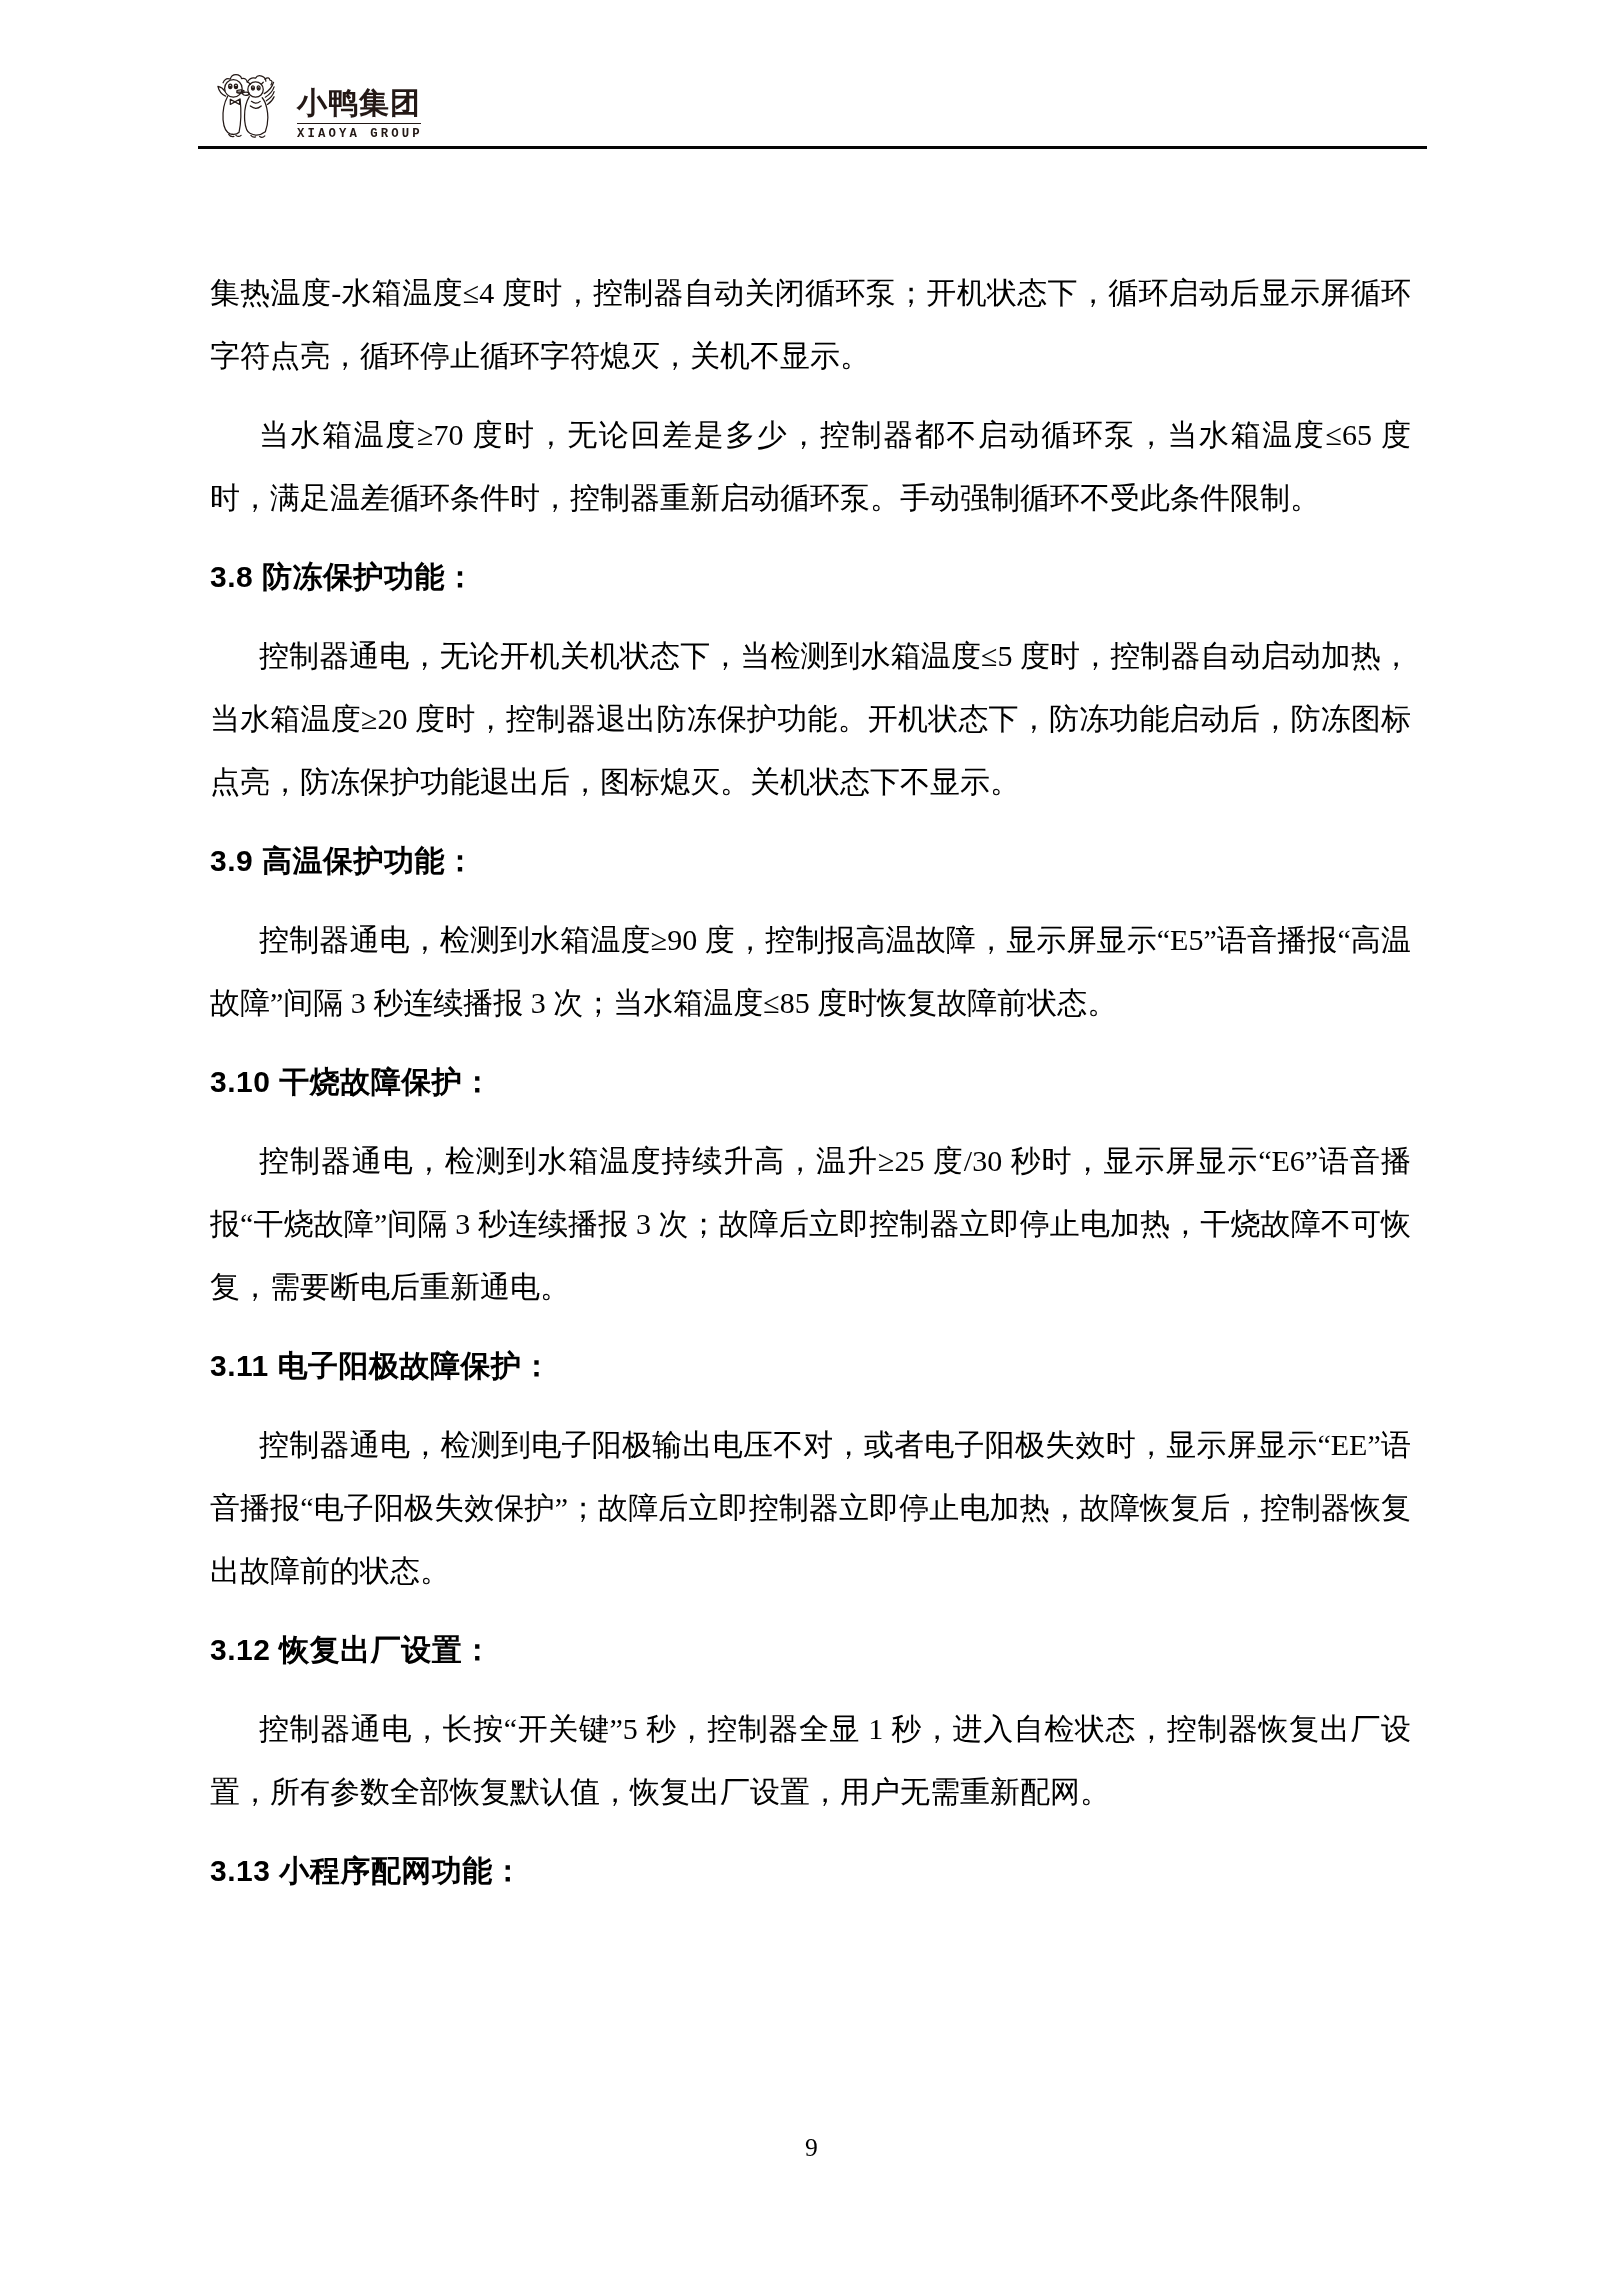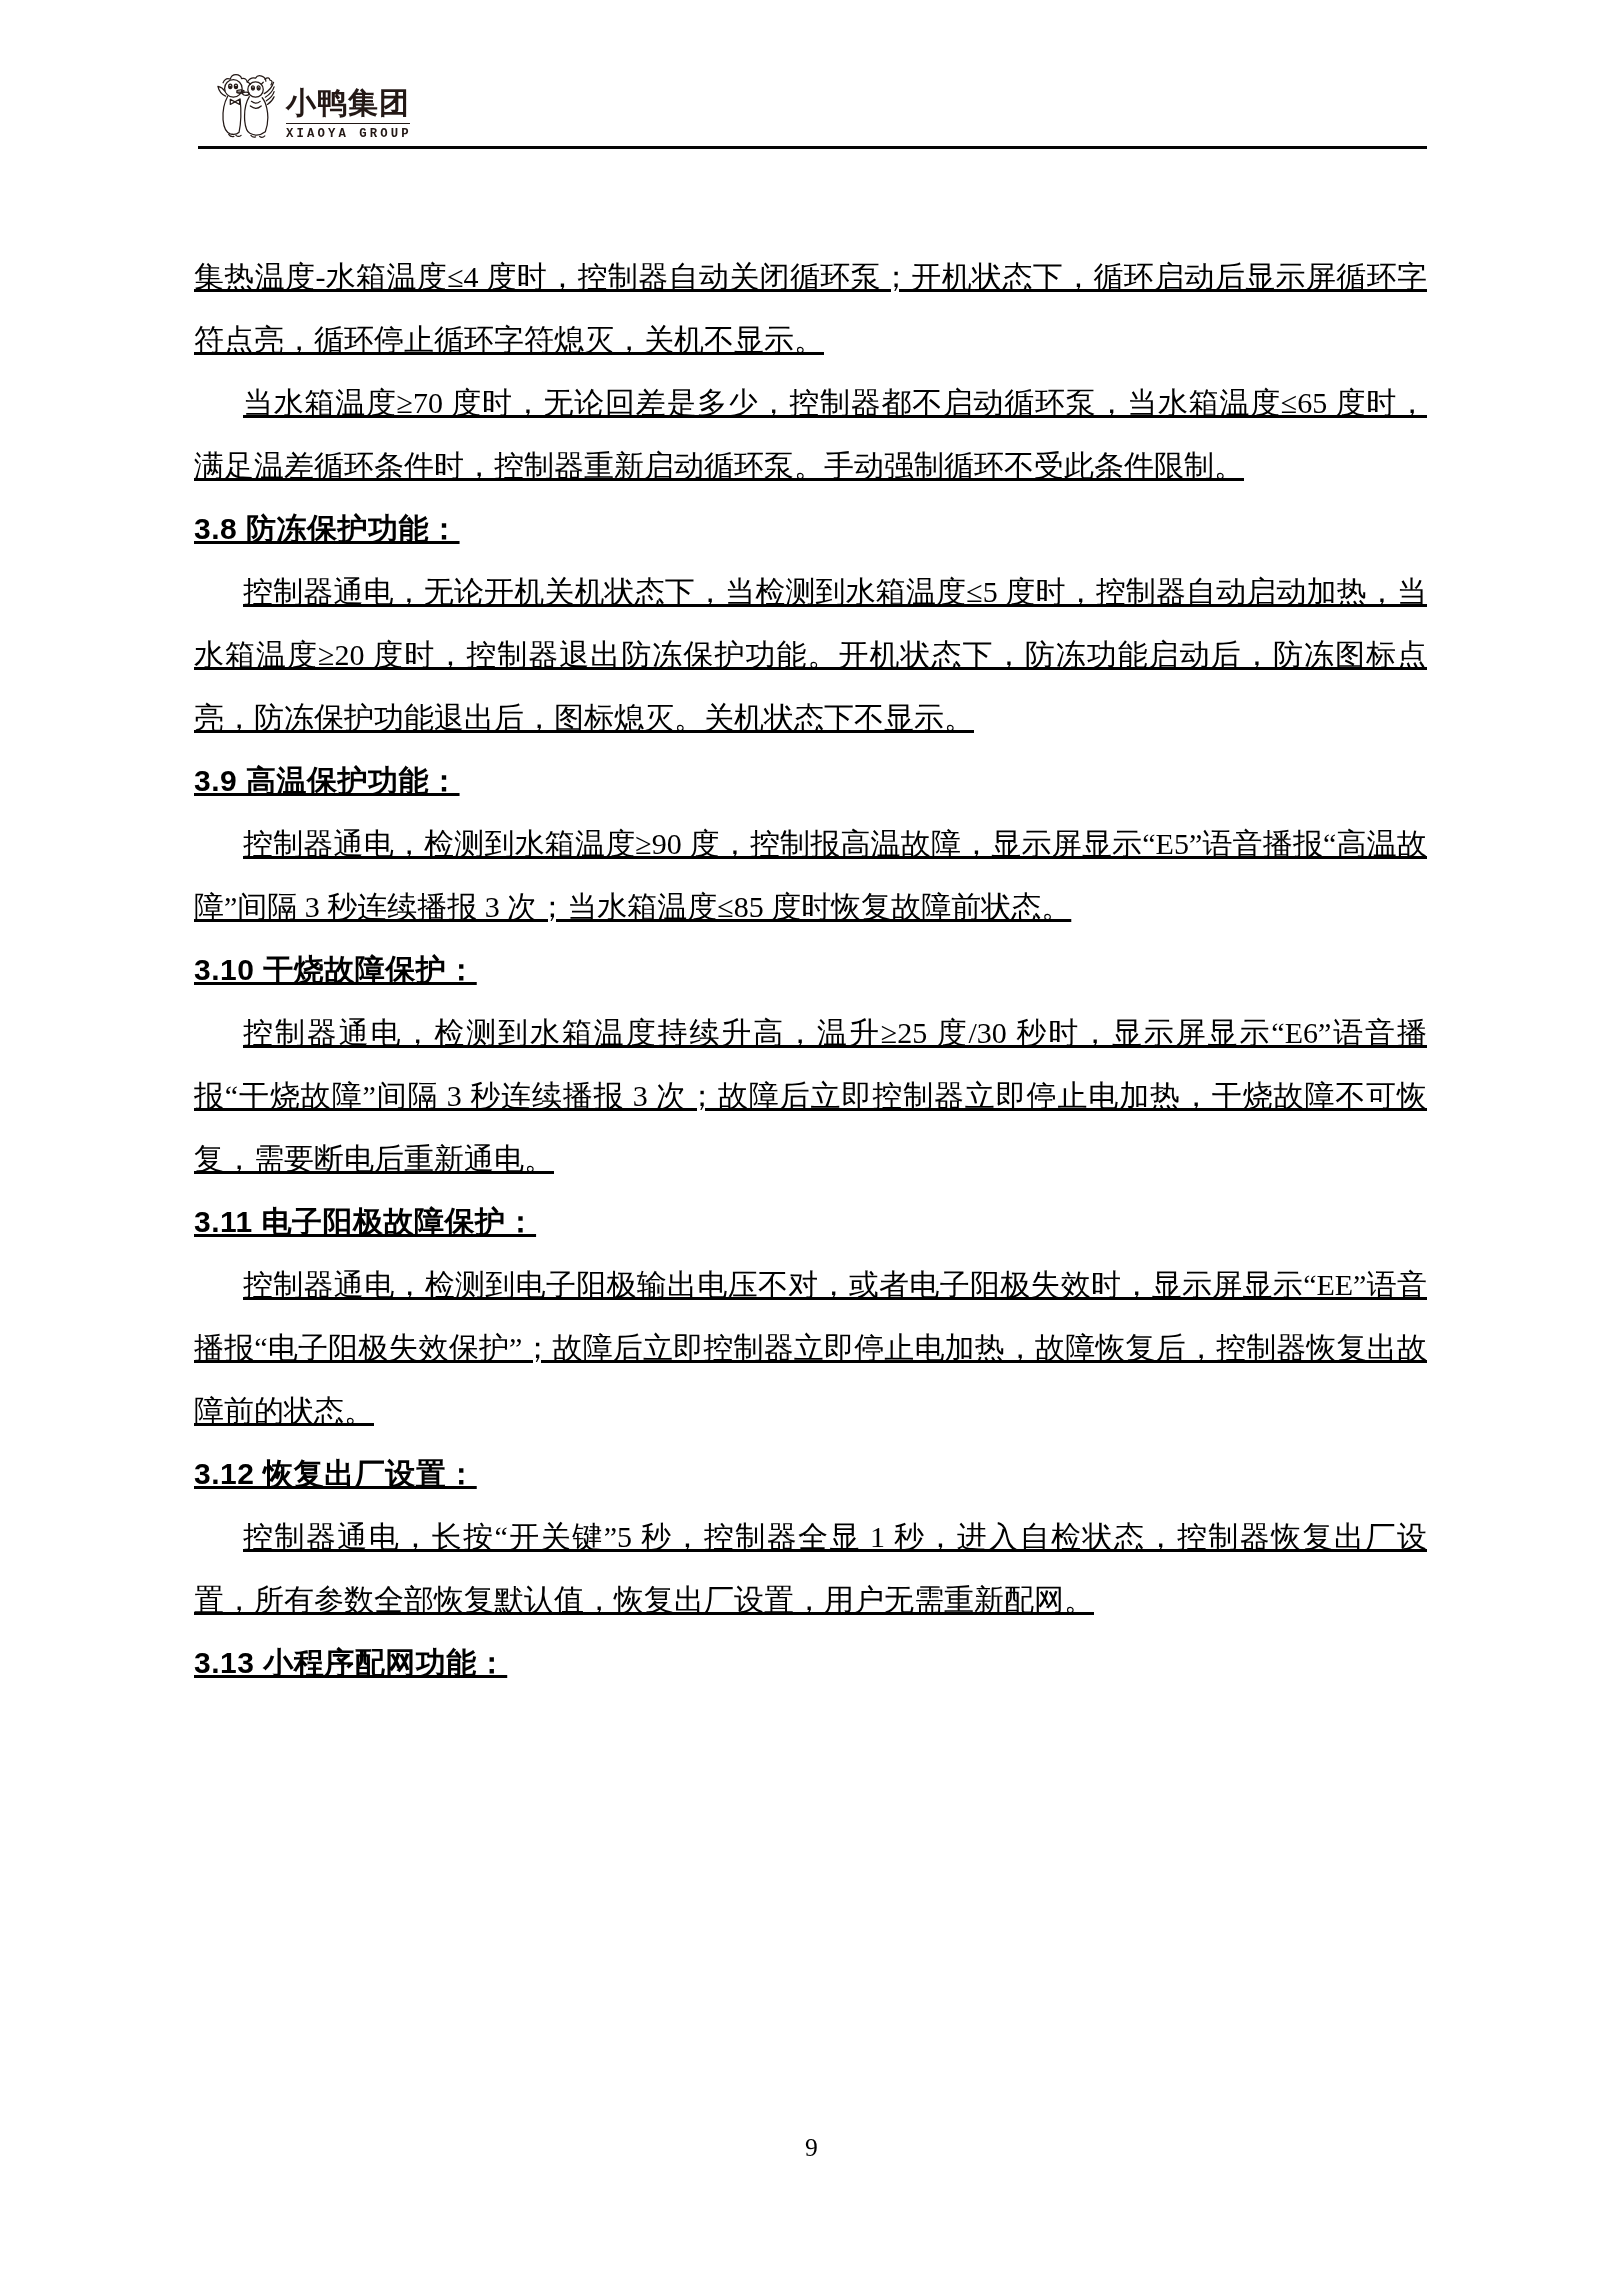--- a/index.html
+++ b/index.html
@@ -13,21 +13,21 @@
     overflow: hidden;
   }
 
   
   .logo {
     position: absolute;
     left: 216px;
     top: 73px;
     display: flex;
     align-items: flex-start;
-    gap: 10px;
+    gap: 21px;
     color: #231815;
   }
   .mascots { width: 60px; height: 67px; display: block; }
   .logo-text { padding-top: 15.3px; }
   .logo-zh {
     font-family: "DejaVu Sans", "Liberation Sans", sans-serif;
     font-weight: 700;
     font-size: 30px;
     letter-spacing: 1px;
     line-height: 1;
@@ -60,21 +60,21 @@
   .content {
     position: absolute;
     left: 194px;
     top: 245px;
     width: 1233px;
     font-size: 30px;
     line-height: 63px;
     text-align: justify;
     color: #000;
   }
-  .content p { margin: 0; padding: 0; text-decoration: underline; }
+  .content p { margin: 16px; padding: 0; }
   p.heading {
     font-weight: 700;
     font-family: "Liberation Sans", "DejaVu Sans", sans-serif;
     letter-spacing: 0.5px;
   }
   p.paragraph { text-indent: 49px; }
   p.paragraph.no-indent { text-indent: 0; }
 
   
   .page-number {

